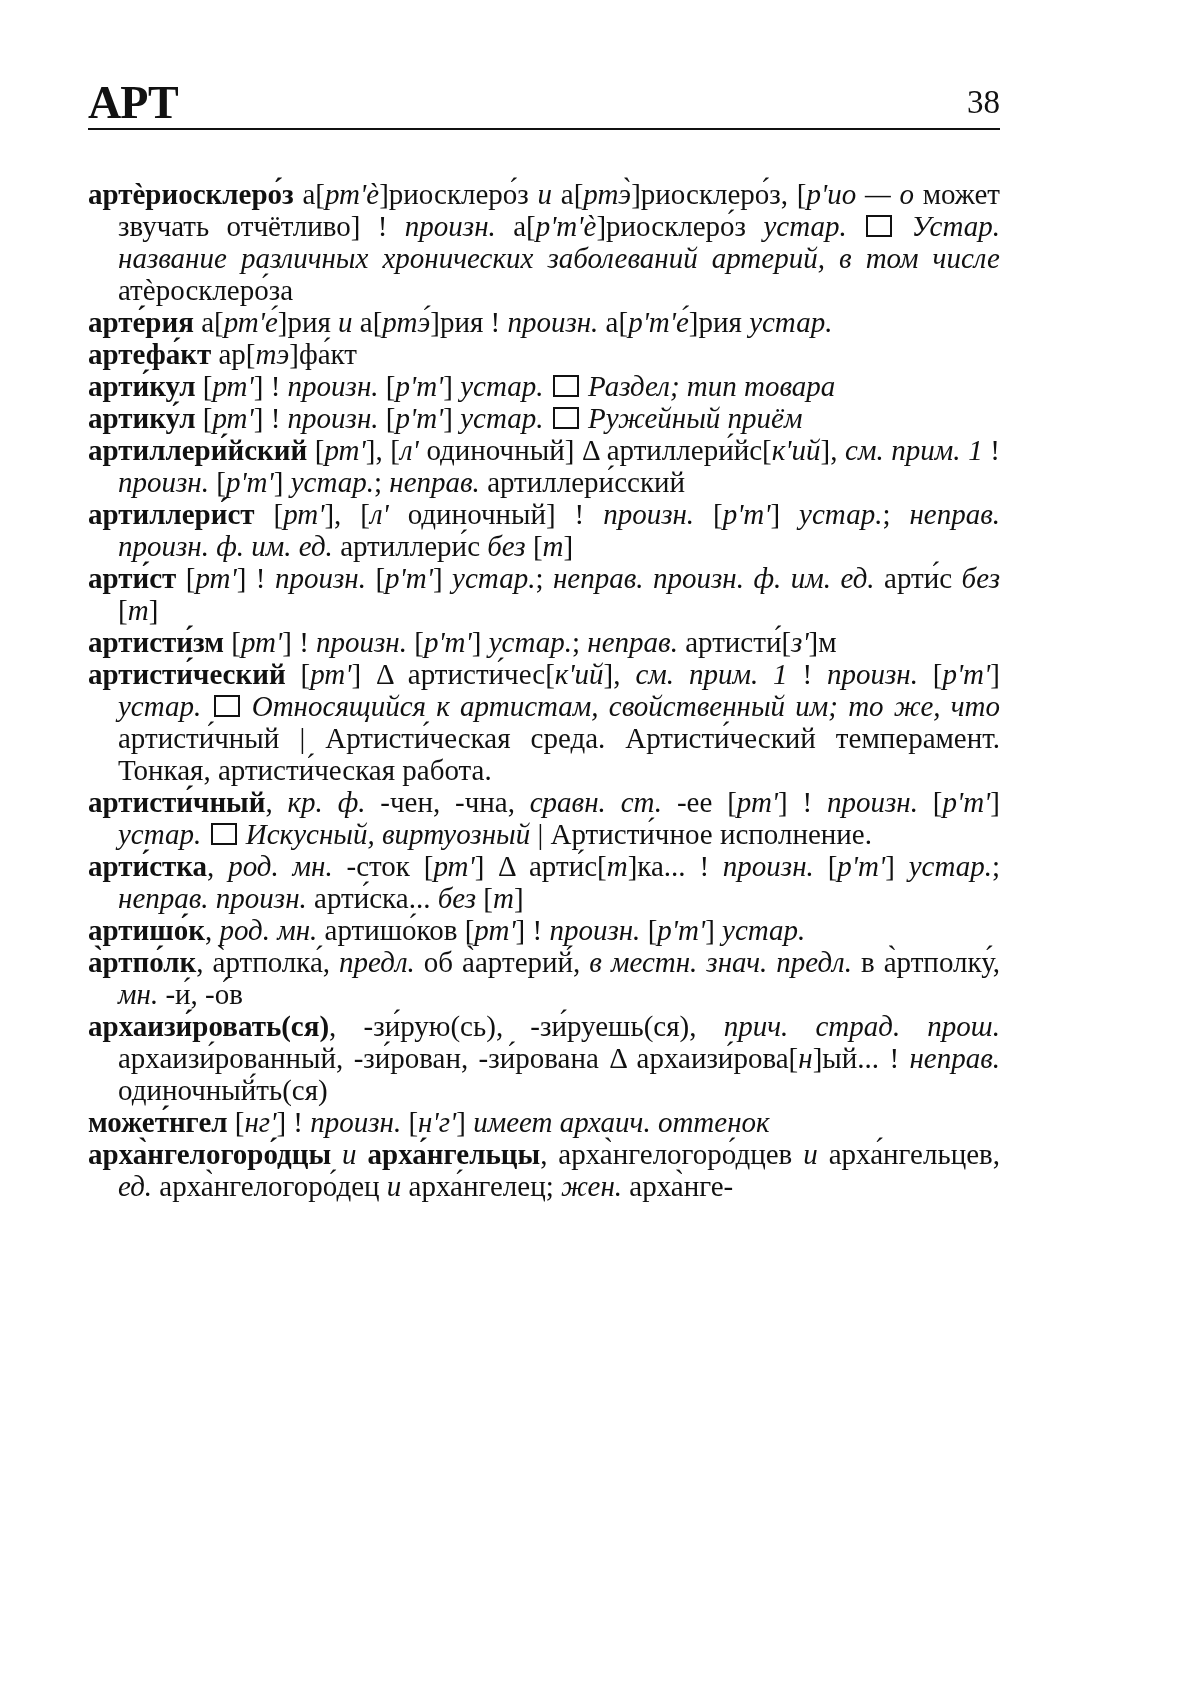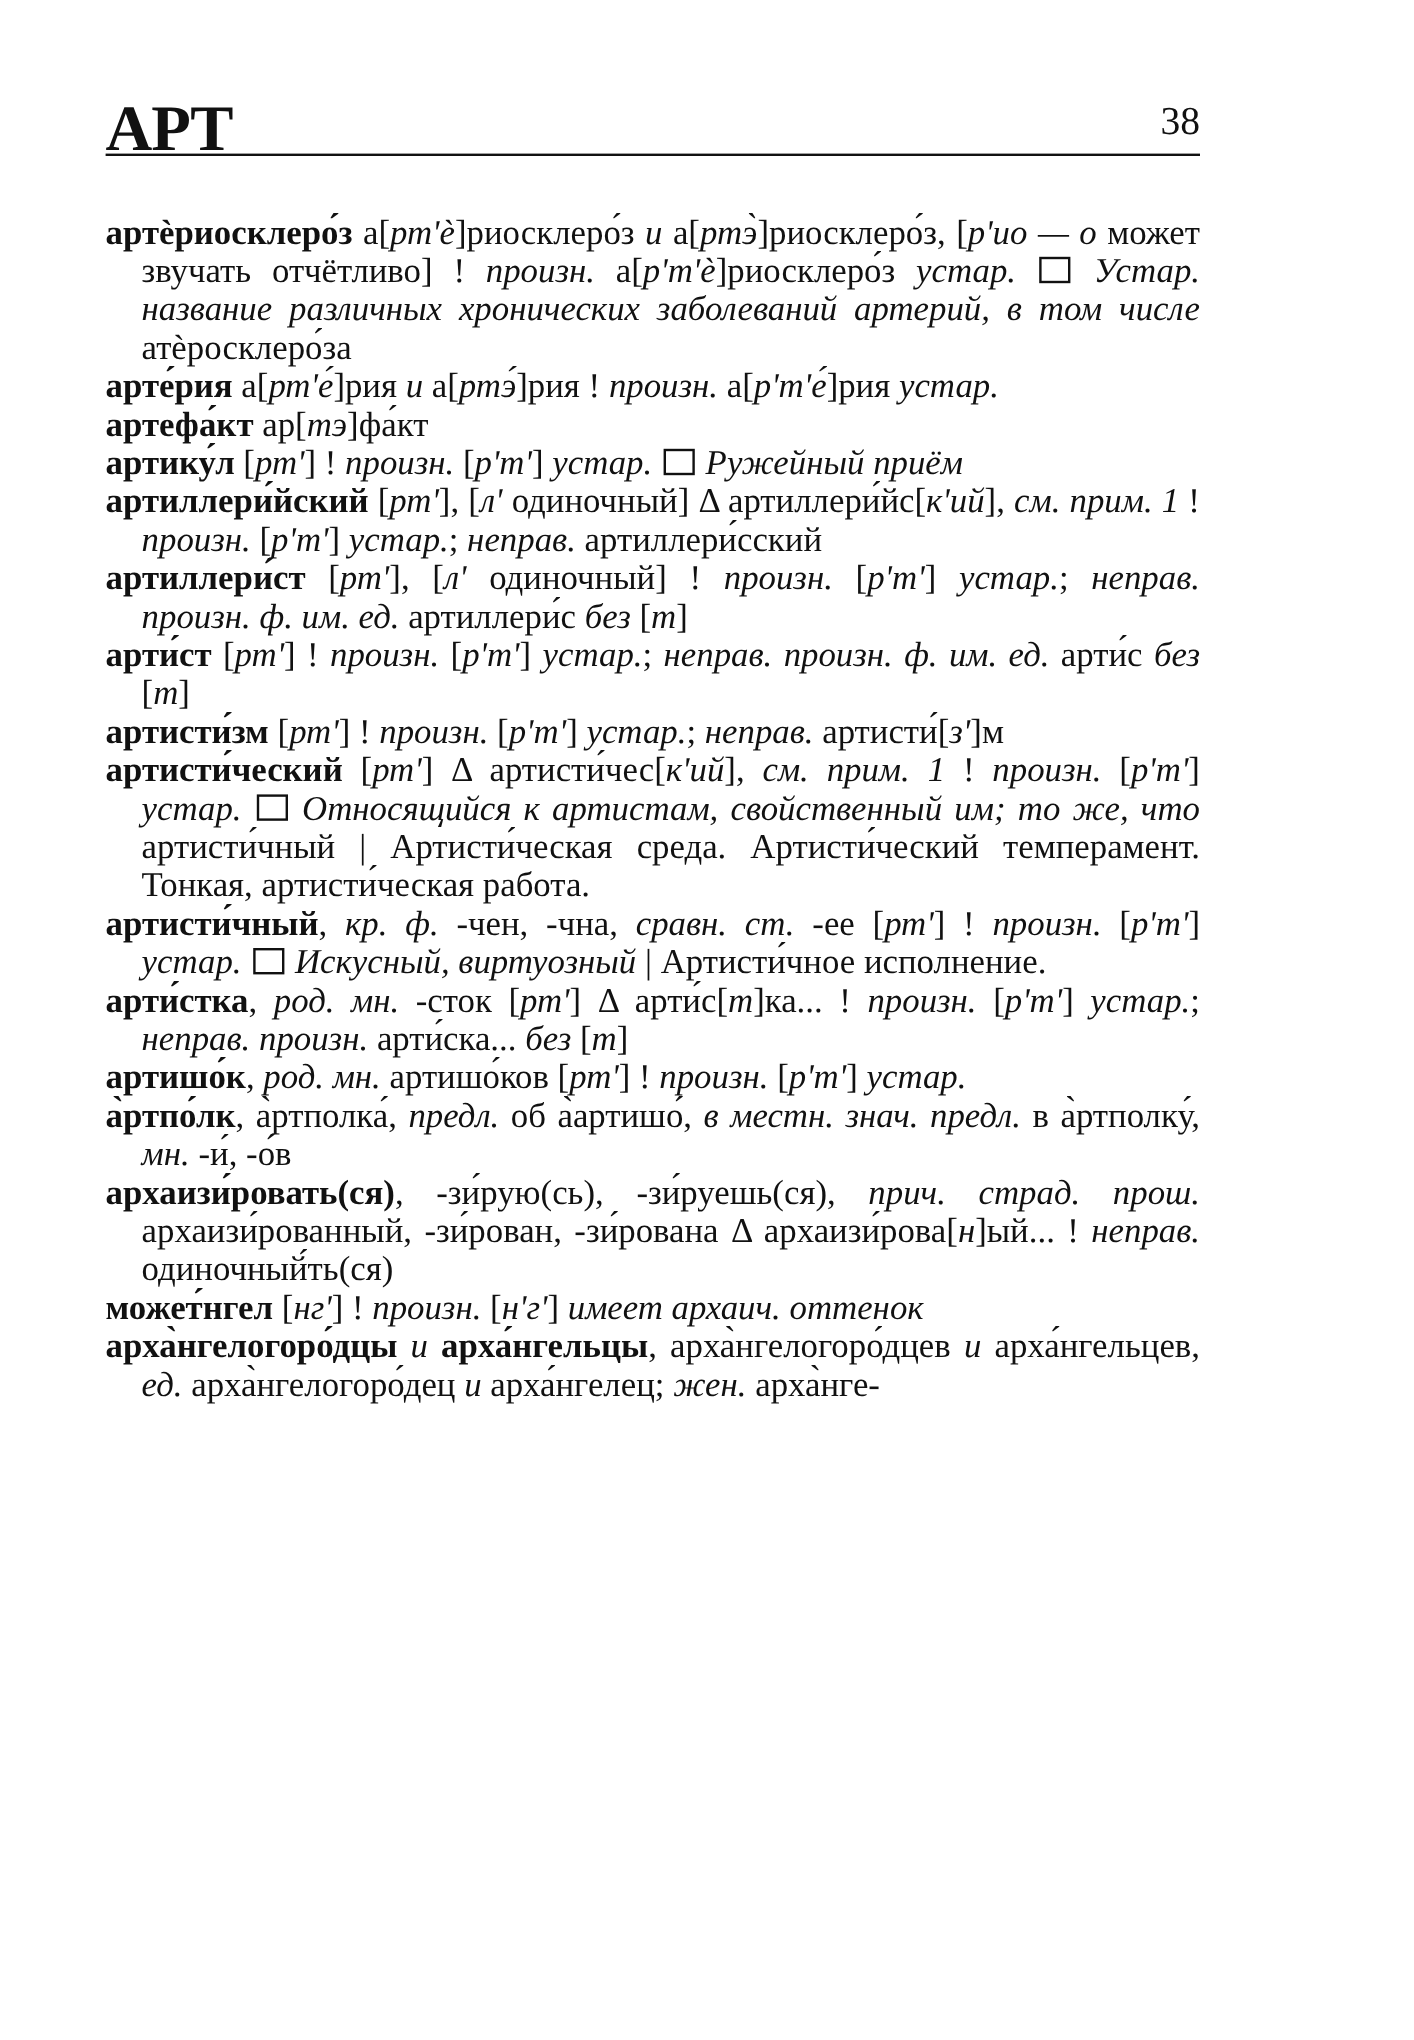--- a/index.html
+++ b/index.html
@@ -1,19 +1,19 @@
 <!DOCTYPE html>
 <html><head>
 <meta charset="utf-8">
 <style>
   html, body { margin: 0; padding: 0; background: #ffffff; }
   body { width: 1178px; height: 1700px; position: relative; overflow: hidden;
          font-family: "Liberation Serif", "DejaVu Serif", serif; color: #111; }
   .header { position: absolute; left: 88px; top: 72px; width: 912px; height: 60px; }
-  .header .guide { position: absolute; left: 0; top: 4px; font-size: 54px; font-weight: bold;
+  .header .guide { position: absolute; left: 0; top: 4px; font-size: 46px; font-weight: bold;
                    letter-spacing: -1px; font-family: "Liberation Serif", serif; }
   .header .pageno { position: absolute; right: 0; top: 12px; font-size: 33px; }
   .rule { position: absolute; left: 88px; top: 128px; width: 912px; height: 2px; background: #111; }
   .content { position: absolute; left: 88px; top: 178px; width: 912px;
              font-size: 29px; line-height: 32px; text-align: justify; }
   .entry { padding-left: 30px; text-indent: -30px; margin: 0; }
   .hw { font-weight: bold; }
   .it { font-style: italic; }
   .box { display: inline-block; width: 22px; height: 18px; border: 2px solid #111;
          vertical-align: -1px; margin: 0 2px; text-indent: 0; }
@@ -24,26 +24,27 @@
 <div class="header">
   <span class="guide">АРТ</span>
   <span class="pageno">38</span>
 </div>
 <div class="rule"></div>
 
 <div class="content" id="entries">
     <p class="entry"><span class="hw">артѐриосклеро́з</span><span class=""> а[</span><span class="it">рт'ѐ</span><span class="">]риосклеро́з </span><span class="it">и</span><span class=""> а[</span><span class="it">ртэ̀</span><span class="">]риосклеро́з, [</span><span class="it">р'ио — о</span><span class=""> может звучать отчётливо] ! </span><span class="it">произн.</span><span class=""> а[</span><span class="it">р'т'ѐ</span><span class="">]риосклеро́з </span><span class="it">устар.</span><span> <span class="box"></span> </span><span class="it">Устар. название различных хронических заболеваний артерий, в том числе</span><span class=""> атѐросклеро́за</span></p>
     <p class="entry"><span class="hw">арте́рия</span><span class=""> а[</span><span class="it">рт'е́</span><span class="">]рия </span><span class="it">и</span><span class=""> а[</span><span class="it">ртэ́</span><span class="">]рия ! </span><span class="it">произн.</span><span class=""> а[</span><span class="it">р'т'е́</span><span class="">]рия </span><span class="it">устар.</span></p>
     <p class="entry"><span class="hw">артефа́кт</span><span class=""> ар[</span><span class="it">тэ</span><span class="">]фа́кт</span></p>
+    <p class="entry"><span class="hw">арти́кул</span><span class=""> [</span><span class="it">рт'</span><span class="">] ! </span><span class="it">произн.</span><span class=""> [</span><span class="it">р'т'</span><span class="">] </span><span class="it">устар.</span><span> <span class="box"></span> </span><span class="it">Раздел; тип товара</span></p>
     <p class="entry"><span class="hw">артику́л</span><span class=""> [</span><span class="it">рт'</span><span class="">] ! </span><span class="it">произн.</span><span class=""> [</span><span class="it">р'т'</span><span class="">] </span><span class="it">устар.</span><span> <span class="box"></span> </span><span class="it">Ружейный приём</span></p>
     <p class="entry"><span class="hw">артиллери́йский</span><span class=""> [</span><span class="it">рт'</span><span class="">], [</span><span class="it">л'</span><span class=""> одиночный] Δ артиллери́йс[</span><span class="it">к'ий</span><span class="">], </span><span class="it">см. прим. 1</span><span class=""> ! </span><span class="it">произн.</span><span class=""> [</span><span class="it">р'т'</span><span class="">] </span><span class="it">устар.</span><span class="">; </span><span class="it">неправ.</span><span class=""> артиллери́сский</span></p>
     <p class="entry"><span class="hw">артиллери́ст</span><span class=""> [</span><span class="it">рт'</span><span class="">], [</span><span class="it">л'</span><span class=""> одиночный] ! </span><span class="it">произн.</span><span class=""> [</span><span class="it">р'т'</span><span class="">] </span><span class="it">устар.</span><span class="">; </span><span class="it">неправ. произн. ф. им. ед.</span><span class=""> артиллери́с </span><span class="it">без</span><span class=""> [</span><span class="it">т</span><span class="">]</span></p>
     <p class="entry"><span class="hw">арти́ст</span><span class=""> [</span><span class="it">рт'</span><span class="">] ! </span><span class="it">произн.</span><span class=""> [</span><span class="it">р'т'</span><span class="">] </span><span class="it">устар.</span><span class="">; </span><span class="it">неправ. произн. ф. им. ед.</span><span class=""> арти́с </span><span class="it">без</span><span class=""> [</span><span class="it">т</span><span class="">]</span></p>
     <p class="entry"><span class="hw">артисти́зм</span><span class=""> [</span><span class="it">рт'</span><span class="">] ! </span><span class="it">произн.</span><span class=""> [</span><span class="it">р'т'</span><span class="">] </span><span class="it">устар.</span><span class="">; </span><span class="it">неправ.</span><span class=""> артисти́[</span><span class="it">з'</span><span class="">]м</span></p>
     <p class="entry"><span class="hw">артисти́ческий</span><span class=""> [</span><span class="it">рт'</span><span class="">] Δ артисти́чес[</span><span class="it">к'ий</span><span class="">], </span><span class="it">см. прим. 1</span><span class=""> ! </span><span class="it">произн.</span><span class=""> [</span><span class="it">р'т'</span><span class="">] </span><span class="it">устар.</span><span> <span class="box"></span> </span><span class="it">Относящийся к артистам, свойственный им; то же, что</span><span class=""> артисти́чный | Артисти́ческая среда. Артисти́ческий темперамент. Тонкая, артисти́ческая работа.</span></p>
     <p class="entry"><span class="hw">артисти́чный</span><span class="">, </span><span class="it">кр. ф.</span><span class=""> -чен, -чна, </span><span class="it">сравн. ст.</span><span class=""> -ее [</span><span class="it">рт'</span><span class="">] ! </span><span class="it">произн.</span><span class=""> [</span><span class="it">р'т'</span><span class="">] </span><span class="it">устар.</span><span> <span class="box"></span> </span><span class="it">Искусный, виртуозный</span><span class=""> | Артисти́чное исполнение.</span></p>
     <p class="entry"><span class="hw">арти́стка</span><span class="">, </span><span class="it">род. мн.</span><span class=""> -сток [</span><span class="it">рт'</span><span class="">] Δ арти́с[</span><span class="it">т</span><span class="">]ка... ! </span><span class="it">произн.</span><span class=""> [</span><span class="it">р'т'</span><span class="">] </span><span class="it">устар.</span><span class="">; </span><span class="it">неправ. произн.</span><span class=""> арти́ска... </span><span class="it">без</span><span class=""> [</span><span class="it">т</span><span class="">]</span></p>
     <p class="entry"><span class="hw">артишо́к</span><span class="">, </span><span class="it">род. мн.</span><span class=""> артишо́ков [</span><span class="it">рт'</span><span class="">] ! </span><span class="it">произн.</span><span class=""> [</span><span class="it">р'т'</span><span class="">] </span><span class="it">устар.</span></p>
-    <p class="entry"><span class="hw">а̀ртпо́лк</span><span class="">, а̀ртполка́, </span><span class="it">предл.</span><span class=""> об а̀артишо́, </span><span class="it">в местн. знач. предл.</span><span class=""> в а̀ртполку́, </span><span class="it">мн.</span><span class=""> -и́, -о́в</span></p>
+    <p class="entry"><span class="hw">а̀ртпо́лк</span><span class="">, а̀ртполка́, </span><span class="it">предл.</span><span class=""> об а̀артерий́, </span><span class="it">в местн. знач. предл.</span><span class=""> в а̀ртполку́, </span><span class="it">мн.</span><span class=""> -и́, -о́в</span></p>
     <p class="entry"><span class="hw">архаизи́ровать(ся)</span><span class="">, -зи́рую(сь), -зи́руешь(ся), </span><span class="it">прич. страд. прош.</span><span class=""> архаизи́рованный, -зи́рован, -зи́рована Δ архаизи́рова[</span><span class="it">н</span><span class="">]ый... ! </span><span class="it">неправ.</span><span class=""> одиночный́ть(ся)</span></p>
     <p class="entry"><span class="hw">может́нгел</span><span class=""> [</span><span class="it">нг'</span><span class="">] ! </span><span class="it">произн.</span><span class=""> [</span><span class="it">н'г'</span><span class="">] </span><span class="it">имеет архаич. оттенок</span></p>
     <p class="entry"><span class="hw">арха̀нгелогоро́дцы</span><span class="it"> и </span><span class="hw">арха́нгельцы</span><span class="">, арха̀нгелогоро́дцев </span><span class="it">и</span><span class=""> арха́нгельцев, </span><span class="it">ед.</span><span class=""> арха̀нгелогоро́дец </span><span class="it">и</span><span class=""> арха́нгелец; </span><span class="it">жен.</span><span class=""> арха̀нге-</span></p>
   </div>
 
 </body></html>

